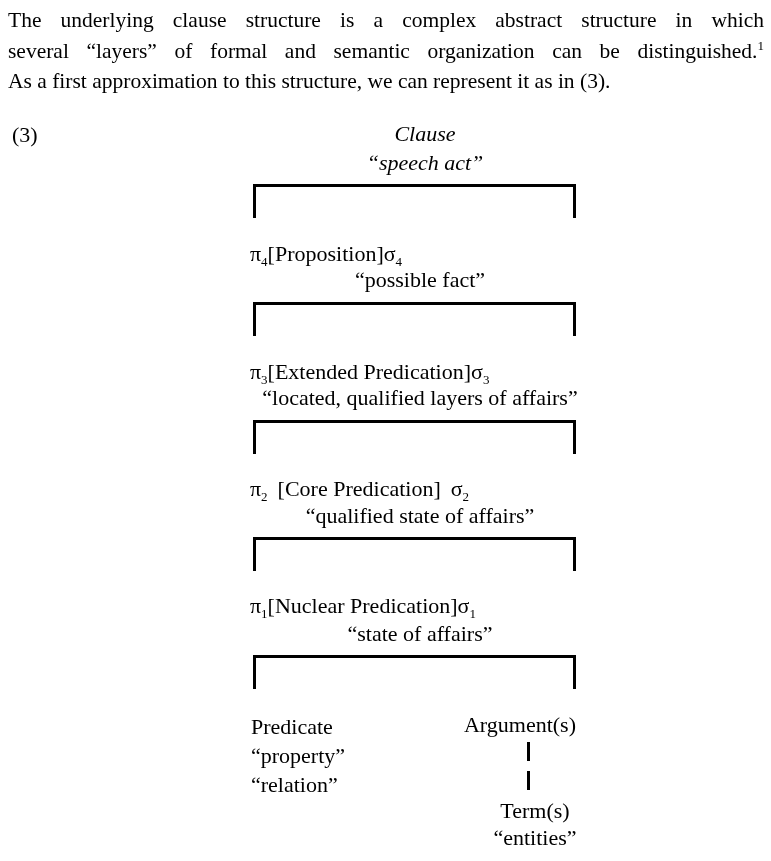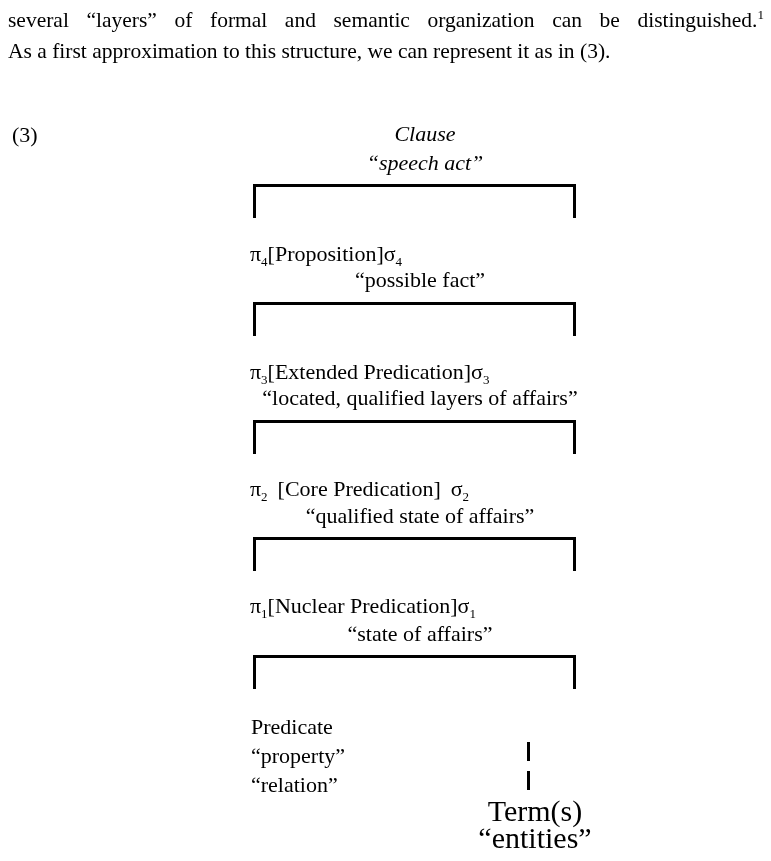--- a/index.html
+++ b/index.html
@@ -22,29 +22,30 @@
   }
   .lvlrow{
     position:absolute;left:250px;width:334px;display:flex;
     justify-content:flex-start;align-items:baseline;font-size:22px;line-height:24px;
   }
   .gloss{position:absolute;left:150px;width:540px;text-align:center;font-size:22px;line-height:24px;}
   .leftcol{position:absolute;left:251px;top:712px;font-size:22px;line-height:29px;}
   .leftcol span{display:block;}
   .argcol{position:absolute;left:420px;top:712px;width:200px;text-align:center;font-size:22px;}
   .vbar{position:absolute;left:527px;width:2.5px;height:19px;background:#000;}
-  .termcol{position:absolute;left:435px;top:797px;width:200px;text-align:center;font-size:30px;line-height:27px;}
+  .termcol{position:absolute;left:435px;top:797px;width:200px;text-align:center;font-size:22px;line-height:27px;}
   .termcol span{display:block;}
 </style>
 </head>
 <body>
 
 <div class="page">
 
   <div class="para">
+    <span class="pline just">The underlying clause structure is a complex abstract structure in which</span>
     <span class="pline just"><span>several “layers” of formal and semantic organization can be distinguished.</span><sup class="fn">1</sup></span>
     <span class="pline">As a first approximation to this structure, we can represent it as in (3).</span>
   </div>
 
   <div class="exnum">(3)</div>
 
   <div class="rootcol">
     <span>Clause</span>
     <span>“speech act”</span>
   </div>
@@ -86,20 +87,23 @@
   <div class="gloss" style="top:622px;">“state of affairs”</div>
 
   <div class="bracket" style="top:655px;"></div>
 
   <div class="leftcol">
     <span>Predicate</span>
     <span>“property”</span>
     <span>“relation”</span>
   </div>
 
+  <div class="argcol">
+    <span>Argument(s)</span>
+  </div>
 
   <div class="vbar" style="top:742px;"></div>
   <div class="vbar" style="top:771px;"></div>
 
   <div class="termcol">
     <span>Term(s)</span>
     <span>“entities”</span>
   </div>
 
 </div>

